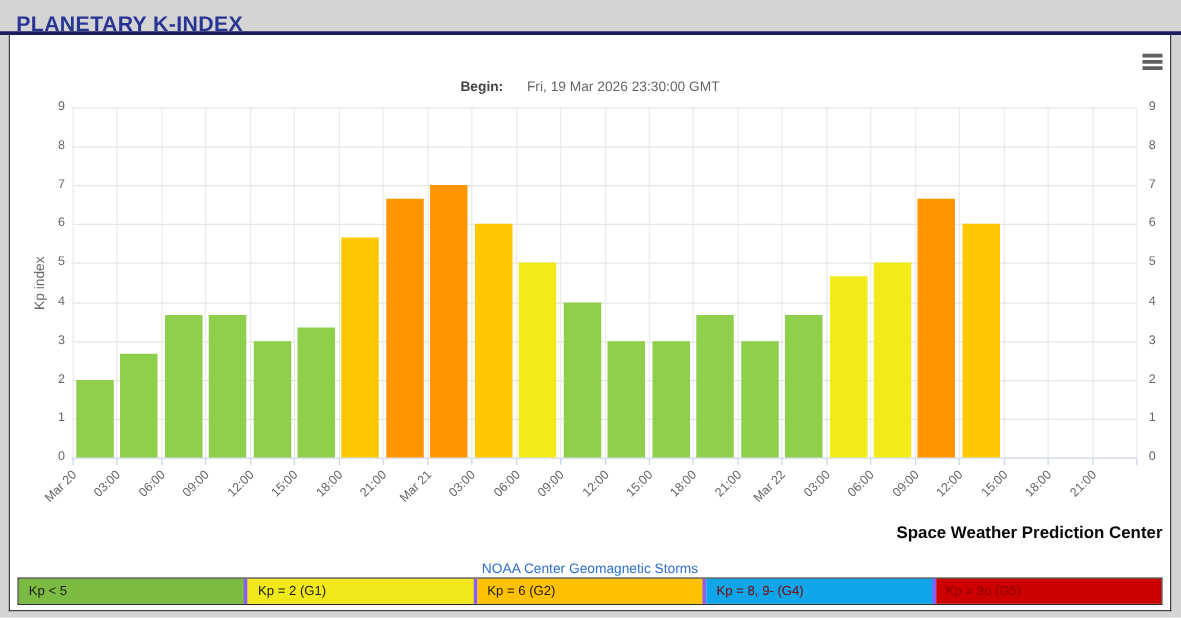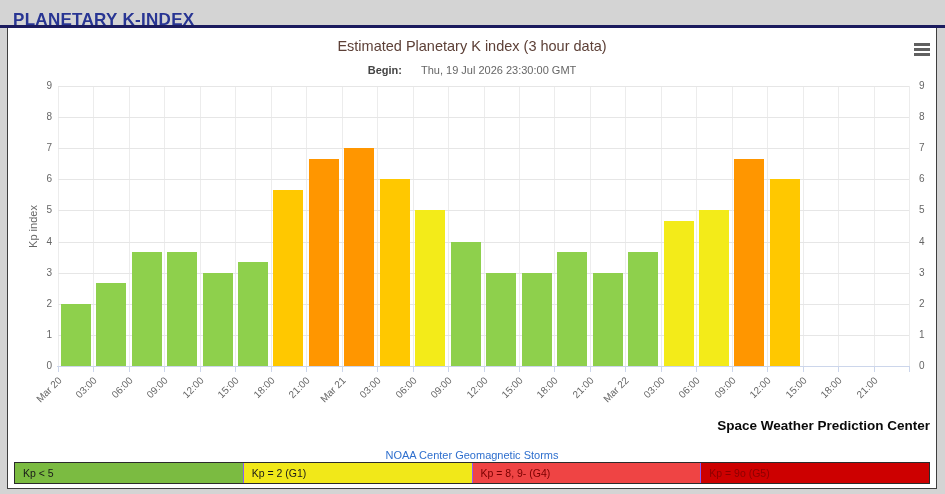--- a/index.html
+++ b/index.html
@@ -56,37 +56,36 @@
   .credit { position:absolute; top:390px; right:6px; font-size:13.5px; font-weight:600; color:#0a0a0a; }
   .scales-link {
     position:absolute; top:421px; left:0; width:100%; text-align:center;
     font-size:11px; color:#2e6fce; cursor:pointer; text-decoration:none;
   }
   .legend {
     position:absolute; left:6px; right:6px; top:434px; height:22px;
     display:flex; border:1px solid #2b2b2b;
   }
   .legend-cell {
-    flex:1; border-right:1px solid #8b5cf6; display:flex; align-items:center;
+    flex:1; border-right:3px solid #8b5cf6; display:flex; align-items:center;
     padding-left:8px; font-size:10.5px;
   }
   .legend-cell:last-child { border-right:none; }
 </style>
 </head>
 <body>
 
 <div class="header">
   <span class="header-title">PLANETARY K-INDEX</span>
 </div>
 <div class="header-rule"></div>
 
 <div class="panel">
-  <div class="chart-title">Estimated Planetary K index (3 hour data)</div>
   <div class="chart-subtitle">
-    <b>Begin:</b><span>Thu, 19 Jul 2026 23:30:00 GMT</span>
+    <b>Begin:</b><span>Fri, 19 Mar 2026 23:30:00 GMT</span>
   </div>
   <div class="hamburger" title="Chart context menu">
     <span></span>
       <span></span>
       <span></span>
   </div>
 
   <div class="y-title">Kp index</div>
   <div class="plot">
     <div class="axis-x"></div>
@@ -195,21 +194,22 @@
       <div class="xlab" style="left: 702.08px;">18:00</div>
       <div class="xlab" style="left: 737.54px;">21:00</div>
     </div>
 
   <div class="credit">Space Weather Prediction Center</div>
   <a class="scales-link" href="#">NOAA Center Geomagnetic Storms</a>
 
   <div class="legend">
       <div class="legend-cell" style="background: rgb(123, 187, 65); color: rgb(26, 26, 26);">Kp &lt; 5</div>
       <div class="legend-cell" style="background: rgb(241, 232, 25); color: rgb(26, 26, 26);">Kp = 2 (G1)</div>
-      <div class="legend-cell" style="background: #ef4444; color: rgb(122, 0, 0);">Kp = 8, 9- (G4)</div>
+      <div class="legend-cell" style="background: rgb(255, 193, 0); color: rgb(26, 26, 26);">Kp = 6 (G2)</div>
+      <div class="legend-cell" style="background: #0ea5e9; color: rgb(122, 0, 0);">Kp = 8, 9- (G4)</div>
       <div class="legend-cell" style="background: rgb(205, 0, 0); color: rgb(139, 0, 0);">Kp = 9o (G5)</div>
     </div>
 <div class="ylab left" style="top: 332px;">0</div>
     <div class="ylab right" style="top: 332px;">0</div>
     <div class="ylab left" style="top: 300.89px;">1</div>
     <div class="ylab right" style="top: 300.89px;">1</div>
     <div class="ylab left" style="top: 269.78px;">2</div>
     <div class="ylab right" style="top: 269.78px;">2</div>
     <div class="ylab left" style="top: 238.67px;">3</div>
     <div class="ylab right" style="top: 238.67px;">3</div>

